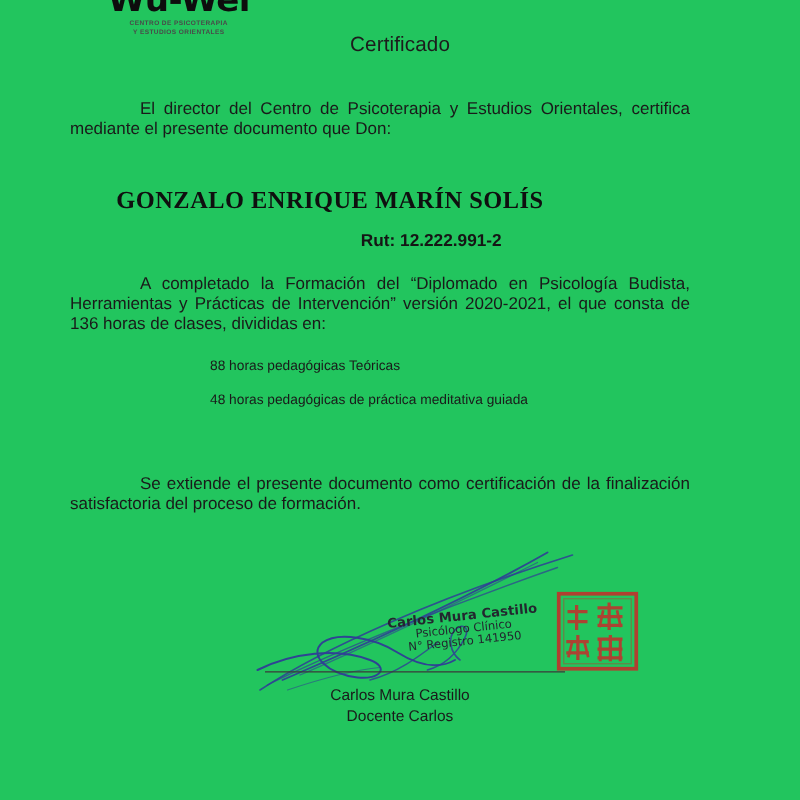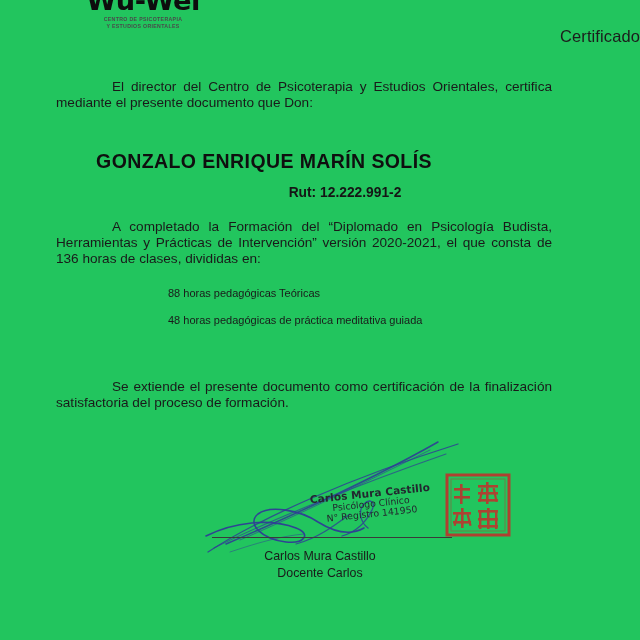--- a/index.html
+++ b/index.html
@@ -43,21 +43,21 @@
     line-height: 6.6px;
     font-weight: bold;
   }
 
   
   .doc-title {
     position: absolute;
     left: 0;
     top: 27px;
     width: 640px;
-    text-align: right;
+    text-align: center;
     font-size: 16.5px;
     color: #1c1c1c;
     letter-spacing: 0.1px;
   }
 
   
   .para {
     position: absolute;
     left: 56px;
     width: 496px;
@@ -72,21 +72,21 @@
   .para-body  { top: 219px; }
   .para-close { top: 379px; }
 
   
   .student-name {
     position: absolute;
     left: 0;
     top: 150px;
     width: 528px;
     text-align: center;
-    font-family: Liberation Sans, sans-serif;
+    font-family: Liberation Serif, serif;
     font-weight: bold;
     font-size: 19.5px;
     letter-spacing: 0.4px;
     color: #0f0f0f;
   }
   .student-rut {
     position: absolute;
     left: 0;
     top: 185px;
     width: 640px;

